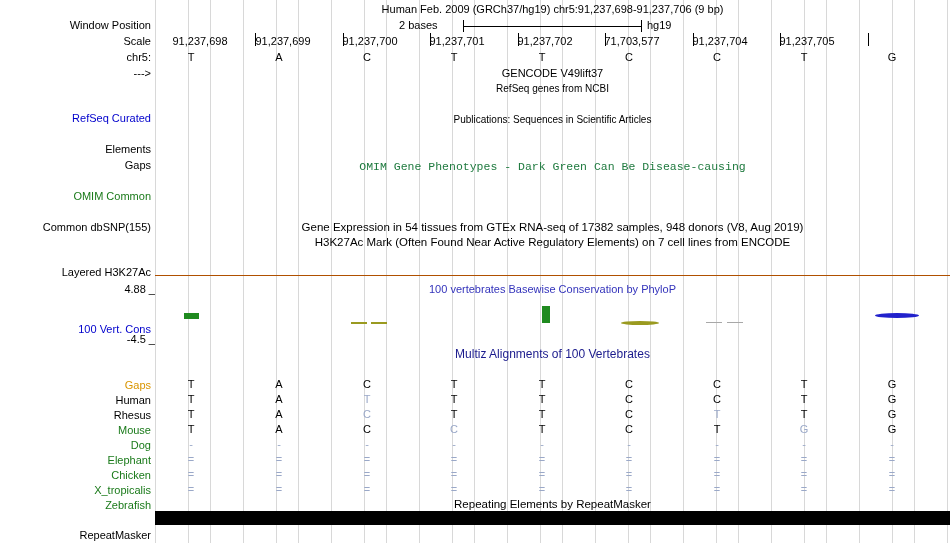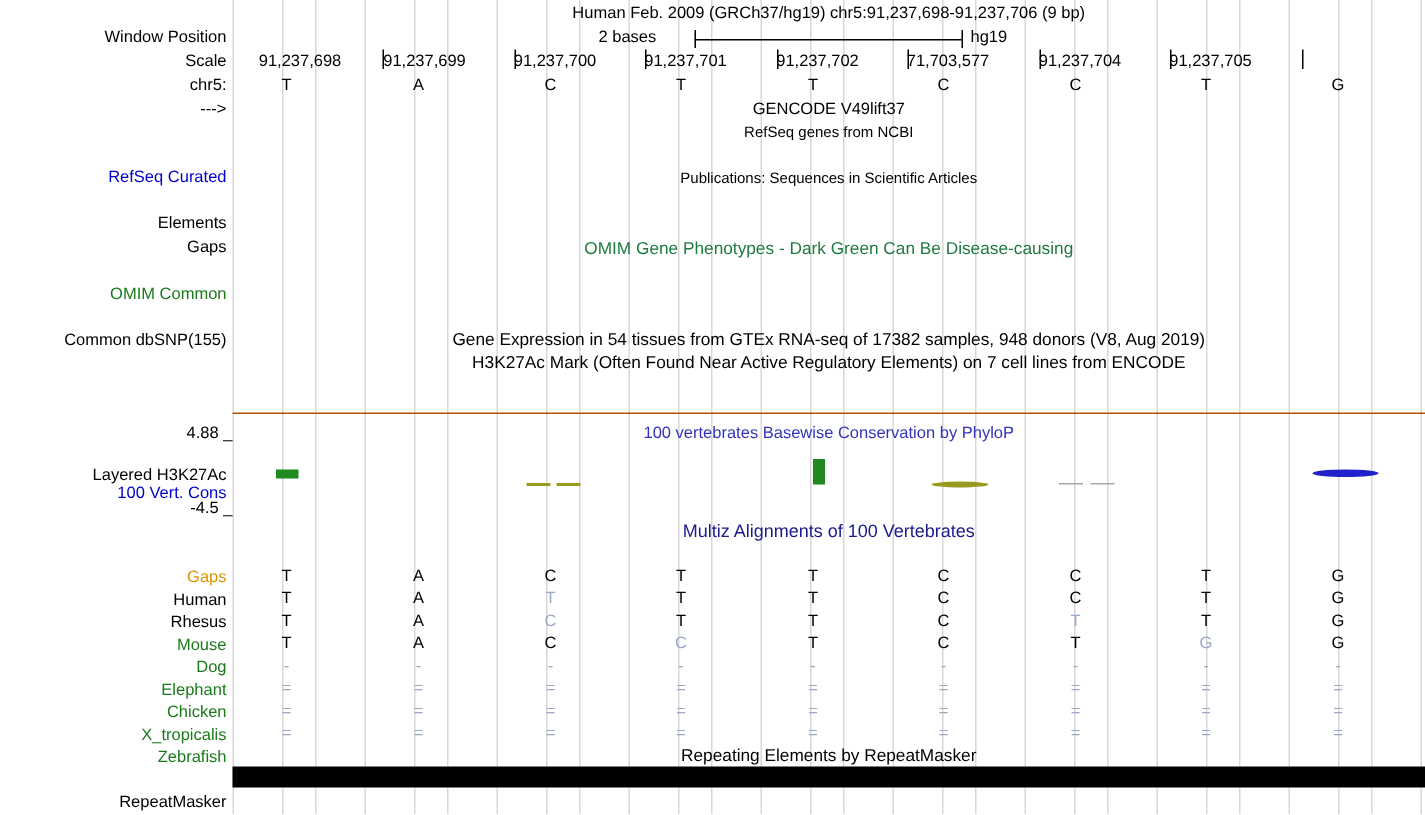--- a/index.html
+++ b/index.html
@@ -95,21 +95,21 @@
     background: #000000;
   }
   .cons-green { position: absolute; background: #1f8a1f; }
   .cons-olive { position: absolute; background: #9a9a20; }
   .cons-blue  { position: absolute; background: #2222cc; }
   .cons-gray  { position: absolute; background: #a8a8a8; }
   .repeatbar {
     position: absolute;
     background: #000000;
   }
-  .title-green { color: #1f7a3f; }
+  .title-green { color: #1f7a3f; font-family: Liberation Mono, monospace; }
   .title-blue { color: #3333bb; }
   .title-navy { color: #1a1a8c; }
   .vline-sep {
     position: absolute;
     width: 1px;
     background: #000000;
   }
 </style>
 </head>
 <body>
@@ -124,21 +124,21 @@
 
     <div class="lbl blue" style="top:96px;">RefSeq Curated</div>
 
     <div class="lbl black" style="top:127px;">Elements</div>
     <div class="lbl black" style="top:143px;">Gaps</div>
 
     <div class="lbl green" style="top:174px;">OMIM Common</div>
 
     <div class="lbl black" style="top:205px;">Common dbSNP(155)</div>
 
-    <div class="lbl black" style="top:250px;margin-top:45px;">Layered H3K27Ac</div>
+    <div class="lbl black" style="top:250px;">Layered H3K27Ac</div>
 
     <div class="lbl blue" style="top:307px;">100 Vert. Cons</div>
 
     <div class="lbl orange" style="top:363px;">Gaps</div>
     <div class="lbl black" style="top:378px;">Human</div>
     <div class="lbl black" style="top:393px;">Rhesus</div>
     <div class="lbl green" style="top:408px;">Mouse</div>
     <div class="lbl green" style="top:423px;">Dog</div>
     <div class="lbl green" style="top:438px;">Elephant</div>
     <div class="lbl green" style="top:453px;">Chicken</div>

